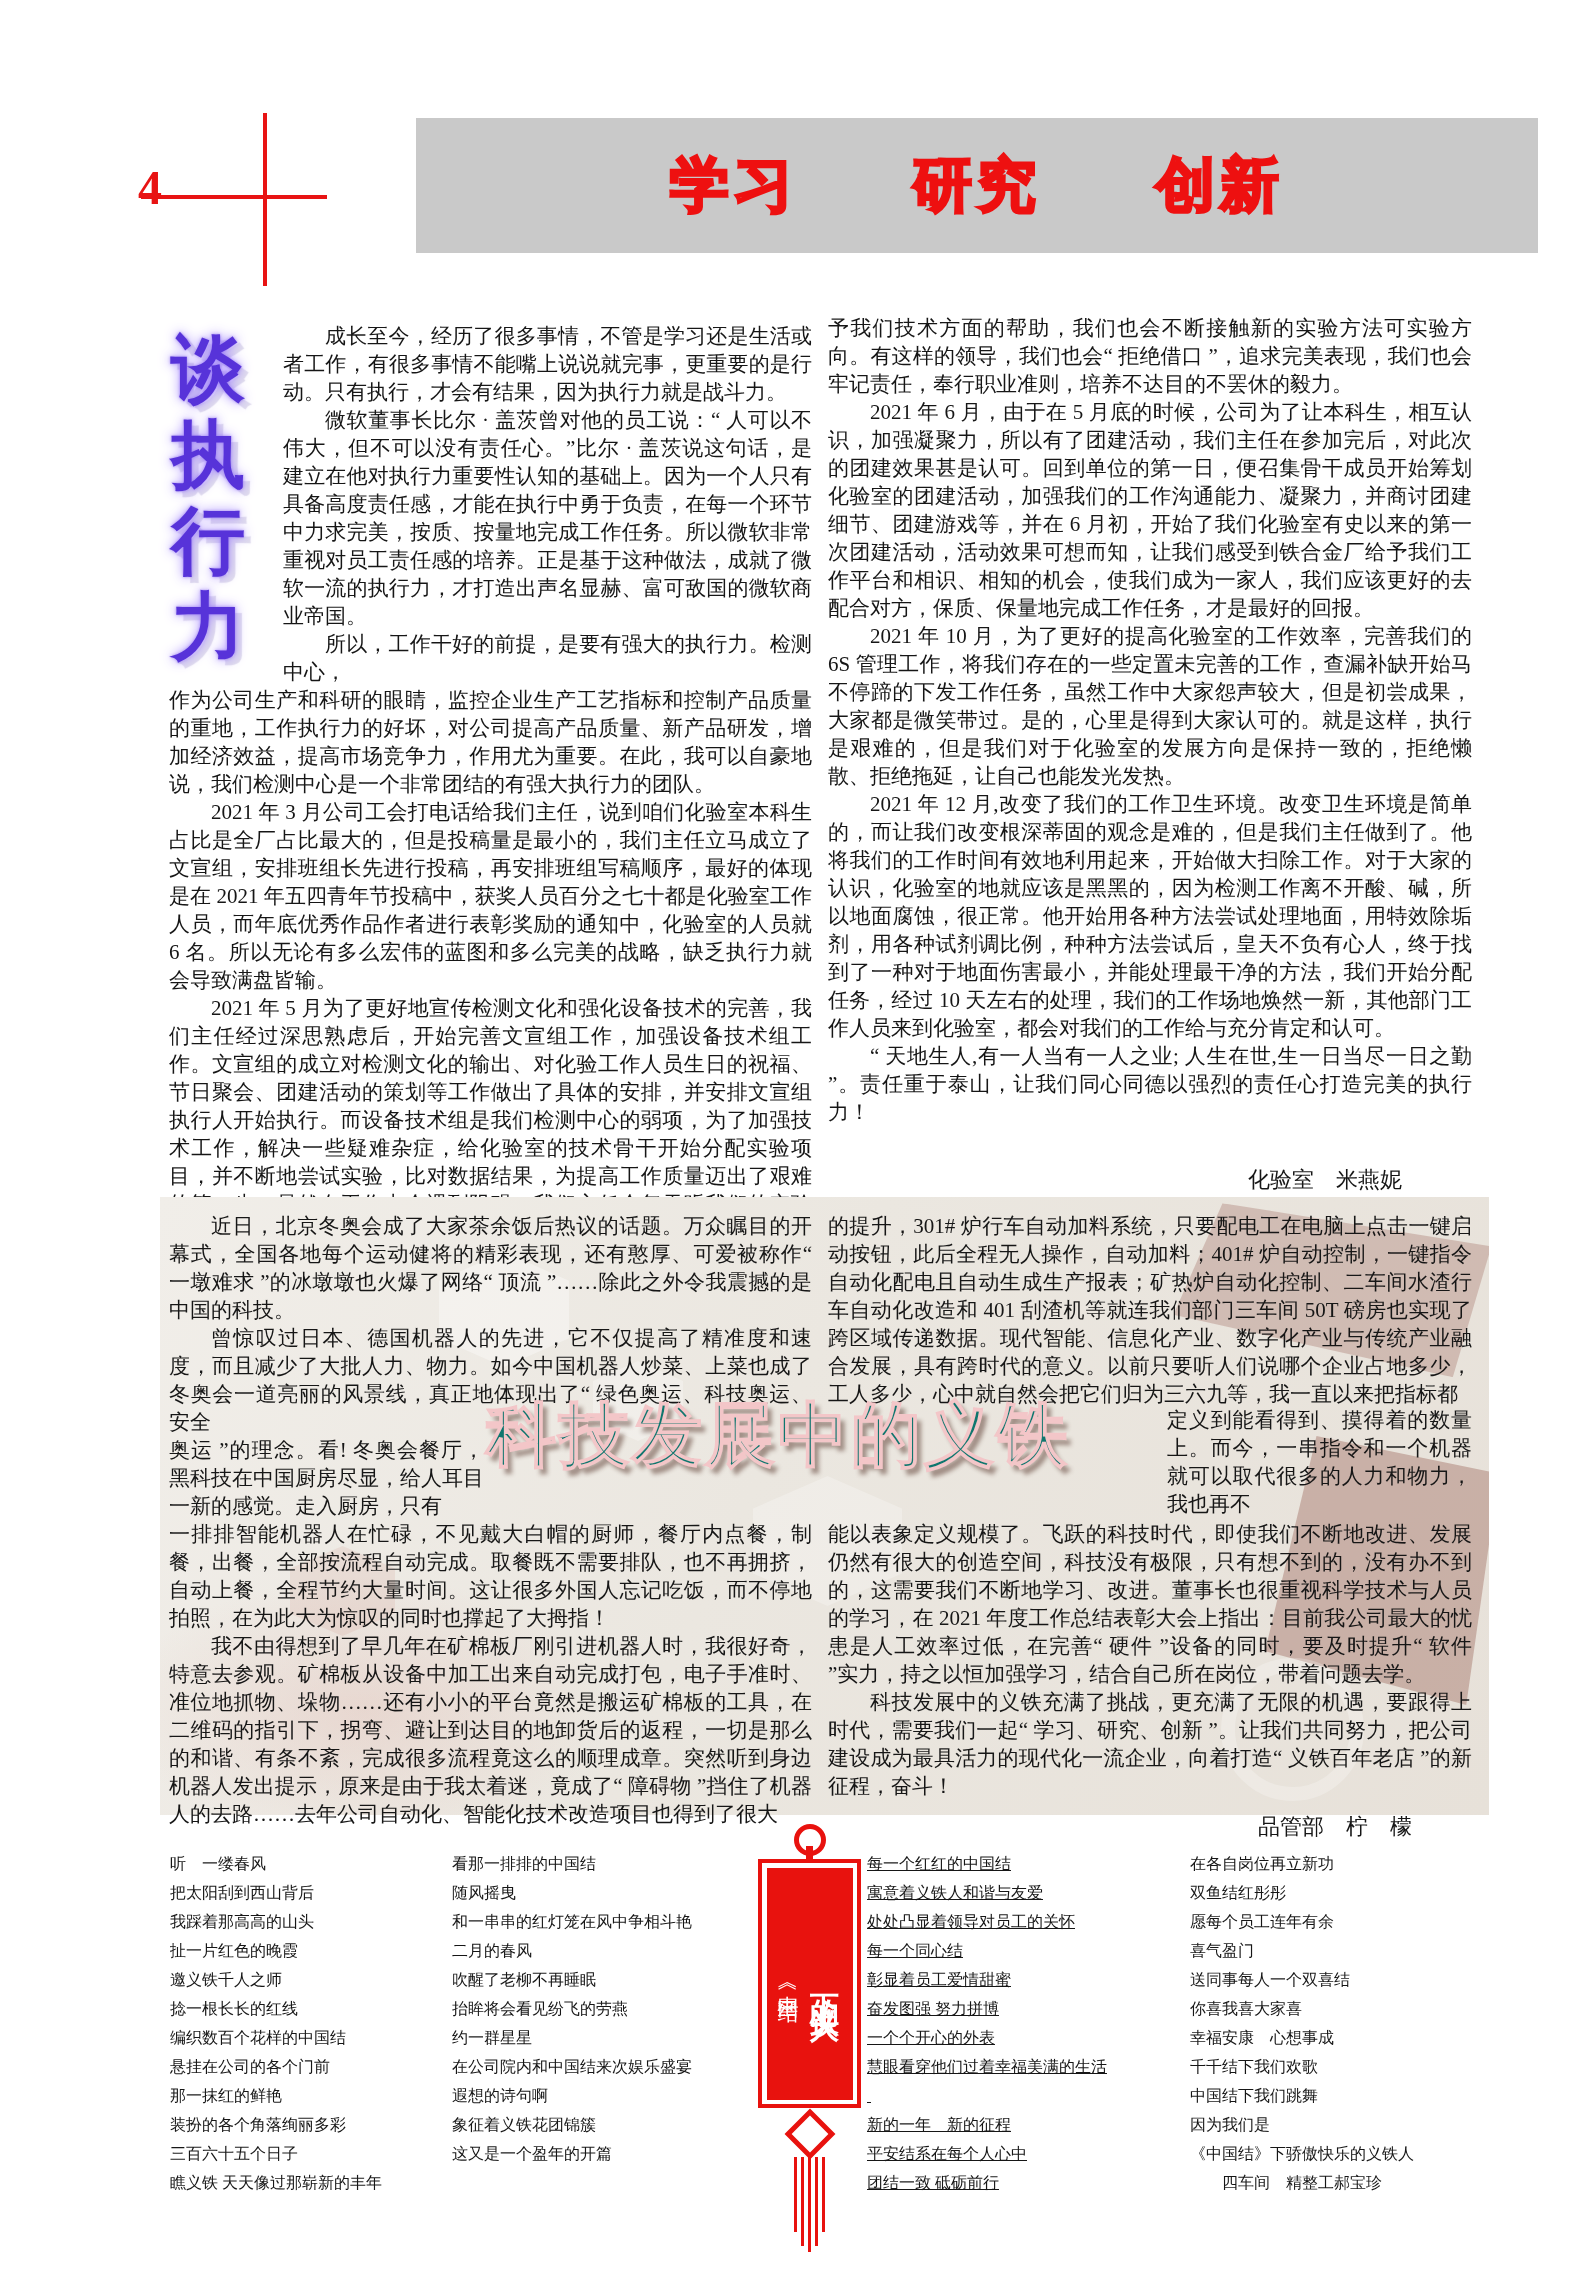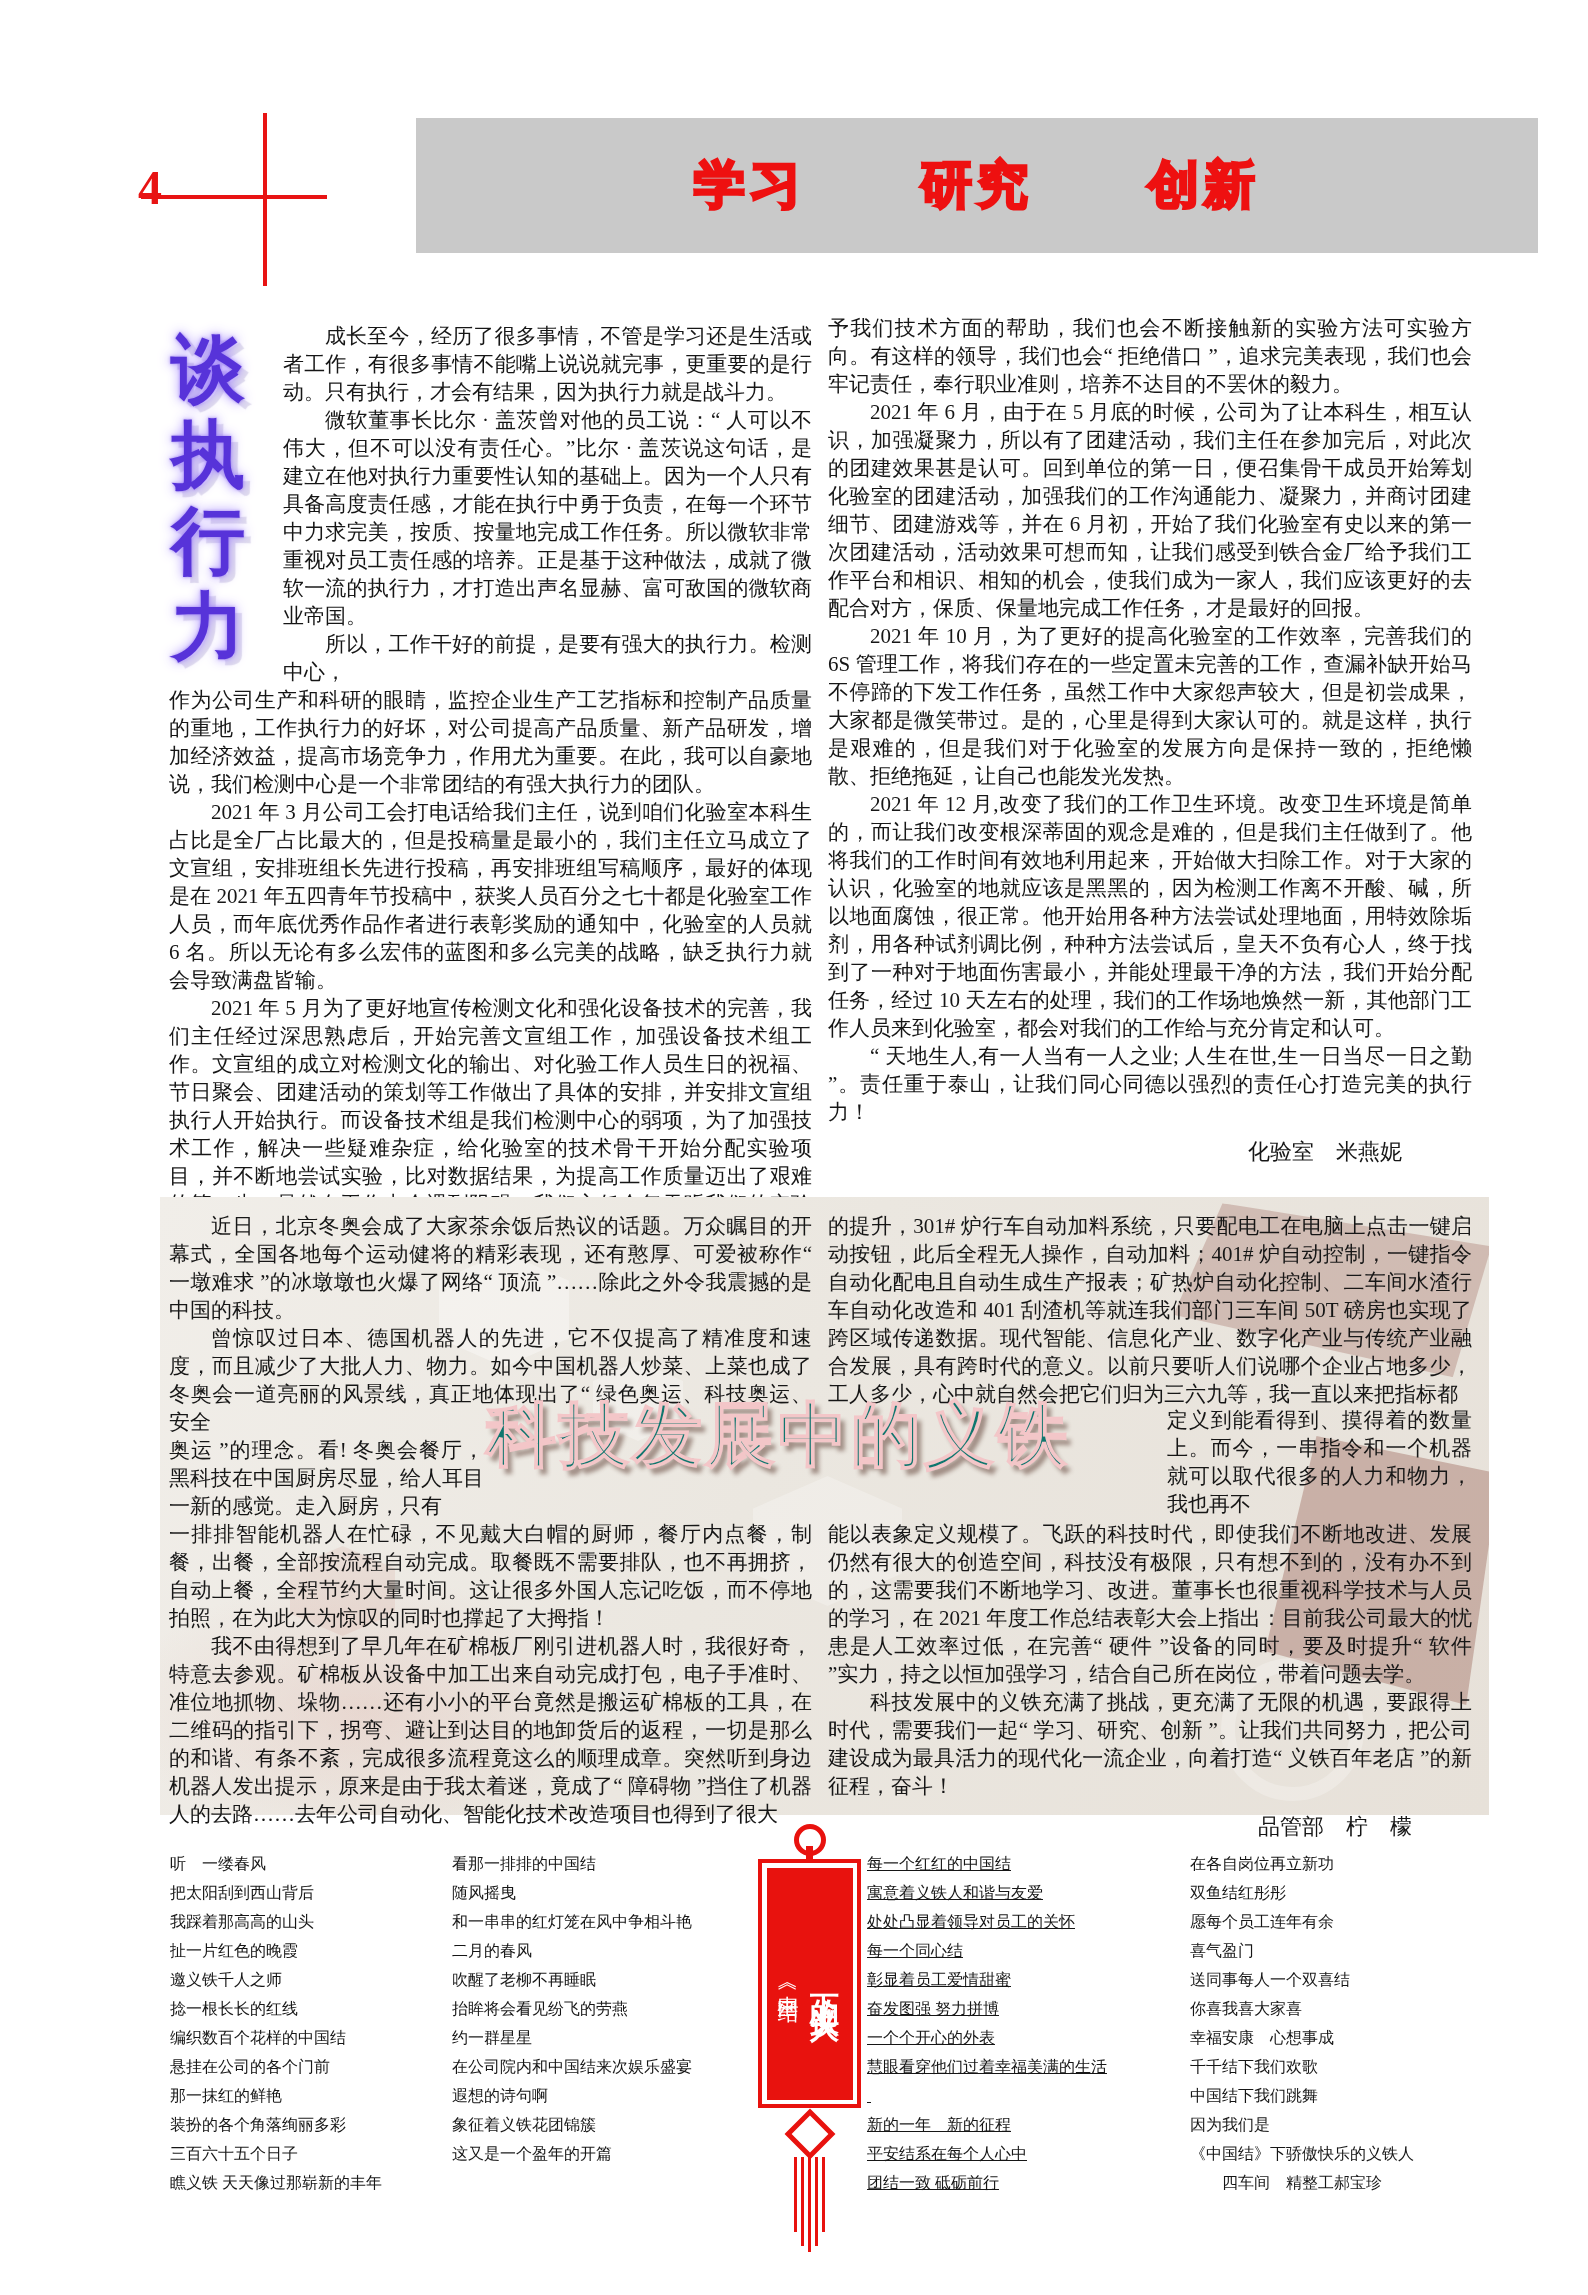--- a/index.html
+++ b/index.html
@@ -7,36 +7,36 @@
         font-family:"Liberation Serif","DejaVu Serif",serif;color:#161616;}
 
   
   .reg-v{position:absolute;left:263px;top:113px;width:3.5px;height:173px;background:#e81313;}
   .reg-h{position:absolute;left:141px;top:195px;width:186px;height:3.5px;background:#e81313;}
   .page-num{position:absolute;left:138px;top:160px;font-size:48px;font-weight:bold;color:#e81313;}
 
   
   .header-band{position:absolute;left:416px;top:118px;width:1122px;height:135px;background:#c9c9c9;
                display:flex;align-items:center;justify-content:center;gap:115px;}
-  .header-word{font-family:"DejaVu Sans","Liberation Sans",sans-serif;font-weight:bold;font-size:51px;
+  .header-word{font-family:"DejaVu Sans","Liberation Sans",sans-serif;font-weight:bold;font-size:59px;
                color:#c9c9c9;-webkit-text-stroke:3px #ee1010;letter-spacing:5px;}
 
   
   .a1-title{position:absolute;left:167px;top:325px;width:82px;text-align:center;z-index:3;}
   .vchar{font-family:"DejaVu Sans","Liberation Sans",sans-serif;font-weight:bold;font-size:74px;line-height:86px;
          color:#5733d9;
          text-shadow:0 0 12px rgba(150,118,255,.85),0 0 3px rgba(96,56,225,.6),7px 6px 1px rgba(186,180,214,.45);}
   .col{position:absolute;text-align:justify;font-size:21px;line-height:28px;}
   .col p{margin:0;}
   .para{text-indent:2em;}
   .cont{text-indent:0;}
   .colA1L{left:169px;top:322px;width:643px;}
   .colA1R{left:828px;top:314px;width:644px;}
   .narrow-wrap{margin-left:114px;min-height:355px;}
-  .sig{text-align:right;padding-right:70px;margin-top:12px;font-size:22px;}
+  .sig{text-align:right;padding-right:70px;margin-top:40px;font-size:22px;}
 
   
   .article2-box{position:absolute;left:160px;top:1197px;width:1329px;height:618px;
                 background:linear-gradient(115deg,#f1eee9 0%,#ebe7e0 45%,#e7e1d9 100%);overflow:hidden;}
   .deco{position:absolute;z-index:0;}
   .hexa{clip-path:polygon(50% 0,100% 25%,100% 75%,50% 100%,0 75%,0 25%);}
   .hex1{left:279px;top:55px;width:130px;height:115px;background:rgba(255,255,255,.35);}
   .hex2{left:433px;top:164px;width:90px;height:80px;background:rgba(255,255,255,.28);}
   .hex3{left:593px;top:279px;width:149px;height:130px;background:rgba(255,255,255,.25);}
   .hex4{left:130px;top:349px;width:105px;height:90px;background:rgba(205,140,128,.16);}

